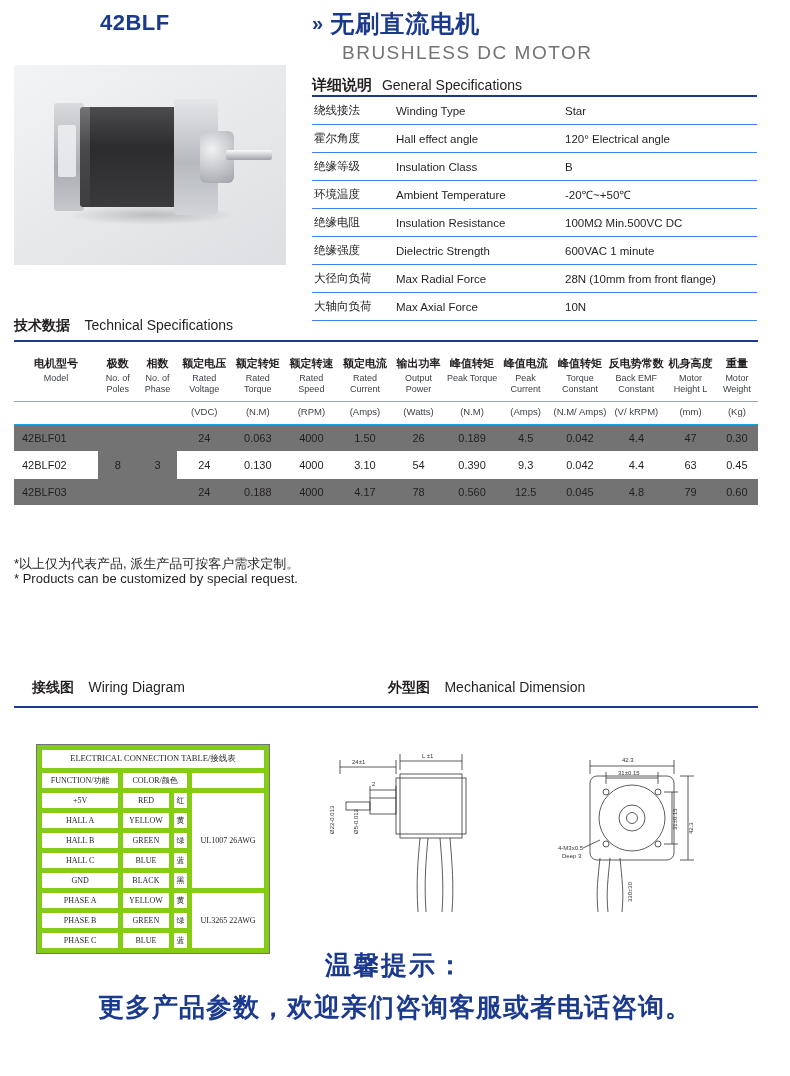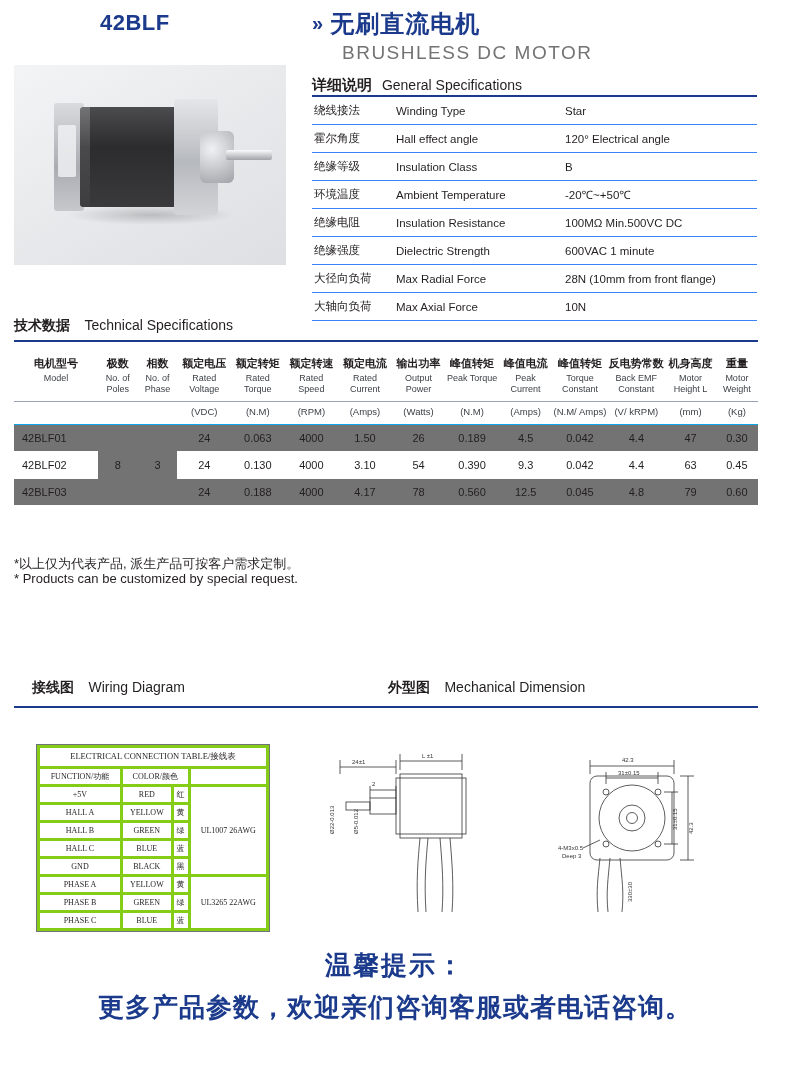--- a/index.html
+++ b/index.html
@@ -193,21 +193,21 @@
   
   .dia-head-left { position:absolute; left: 32px; top: 678px; }
   .dia-head-right { position:absolute; left: 388px; top: 678px; }
   .dia-head .cn { font-weight: bold; font-size: 14px; color:#231f20;}
   .dia-head .en { font-size: 14px; color:#231f20; margin-left: 10px;}
   .dia-rule { position:absolute; left: 14px; top: 706px; width: 744px; height: 2px; background: #1b3a8c; }
 
   
   .wire-wrap { position:absolute; left: 36px; top: 744px; width: 232px; border: 1px solid #6f737a; }
   .wire-table { width:100%; border-collapse: collapse; font-size: 8px; text-align:center; font-family:"Liberation Serif", serif;}
-  .wire-table td, .wire-table th { border: 3px solid #84cc16; padding: 2px 1px; color:#231f20; }
+  .wire-table td, .wire-table th { border: 5px solid #84cc16; padding: 2px 1px; color:#231f20; }
   .wire-table .cap { font-size: 8.5px; padding: 3px 1px; }
   .wire-table .hdr td { font-size: 8px; }
   .wire-table td.awg { font-size: 8px; }
 
   
   .mech { position: absolute; left: 300px; top: 730px; width: 460px; height: 190px; }
   .mech svg { display:block; }
 
   
   .tip1 {

